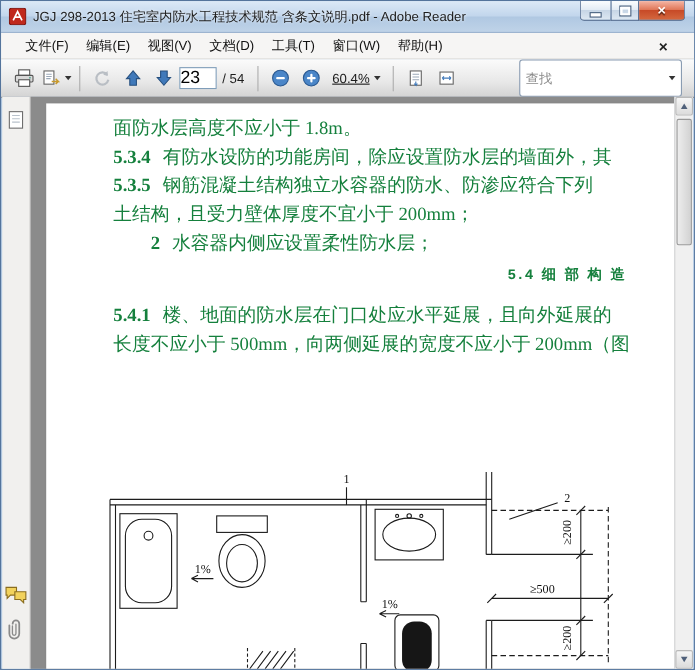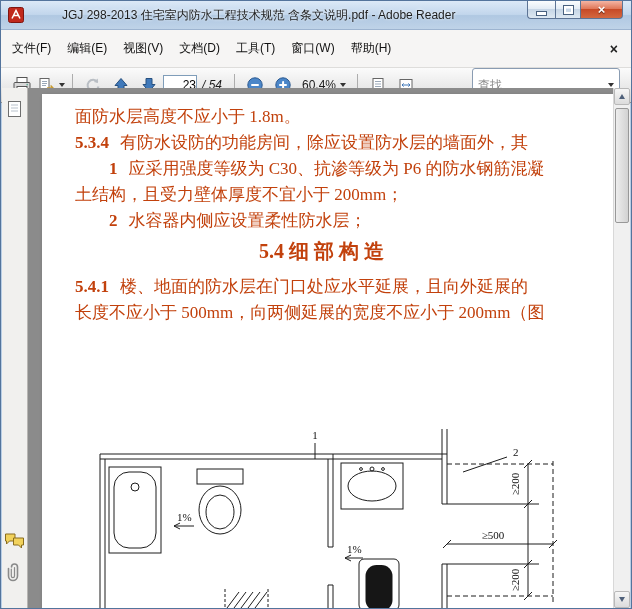--- a/index.html
+++ b/index.html
@@ -3,72 +3,72 @@
 <meta charset="utf-8">
 <style>
   * { box-sizing: border-box; margin: 0; padding: 0; }
   html,body { width:632px; height:609px; overflow:hidden; }
   body { font-family:"Liberation Sans","DejaVu Sans",sans-serif; font-size:12px; }
 
   .window { position:absolute; inset:0; border:1px solid #54749c; background:#b9cee5; }
 
   
   .titlebar { height:29px; background:linear-gradient(#dce9f7,#c2d6ec 48%,#b0c8e2 52%,#bfd3e8);
-    display:flex; align-items:center; padding:0 7px; border-bottom:1px solid #9db4d0; position:relative;gap:32px; }
+    display:flex; align-items:center; padding:0 7px; border-bottom:1px solid #9db4d0; position:relative; }
   .app-icon { width:16px; height:16px; flex:0 0 auto; }
   .titlebar .title { margin-left:6px; font-size:12px; color:#1d1d1d; white-space:nowrap; overflow:hidden; flex:1;
     text-shadow:0 0 3px rgba(255,255,255,.9); }
   .win-btns { position:absolute; top:0; right:8px; display:flex; height:18px; }
   .wbtn { border:1px solid #5d7495; border-top:none; display:flex; align-items:center; justify-content:center;
     background:linear-gradient(#fbfdfe,#e3ecf5 45%,#c7d6e6 50%,#dde8f2); }
   .wbtn.min { width:28px; border-radius:0 0 0 4px; border-right:none; }
   .wbtn.max { width:26px; }
   .wbtn.close { width:42px; border-radius:0 0 4px 0; border-left:none; color:#fff; font-size:13px; font-weight:bold;
     text-shadow:0 1px 1px rgba(0,0,0,.55);
     background:linear-gradient(#f4b5a4,#e0785a 45%,#c74a27 50%,#d4683f); }
   .g-min { width:9px; height:3px; background:#fff; box-shadow:0 0 0 1px #49617f; margin-top:7px; }
   .g-max { width:9px; height:8px; border:2px solid #fff; box-shadow:0 0 0 1px #49617f; background:transparent; }
 
   
-  .menubar { height:38px; background:#f6f5f4; border-bottom:1px solid #dedddb; display:flex; align-items:center; padding:0 3px; }
+  .menubar { height:24px; background:#f6f5f4; border-bottom:1px solid #dedddb; display:flex; align-items:center; padding:0 14px; }
   .menu-item { padding:4px 8px; color:#111; cursor:default; }
   .menu-close { margin-left:auto; font-weight:bold; font-size:14px; padding:0 10px; color:#222; }
 
   
   .toolbar { height:35px; background:linear-gradient(#fbfbfb,#e8e8e8 60%,#d3d3d3); border-bottom:1px solid #8e8e8e;
     display:flex; align-items:center; padding:0 7px; }
   .tb-btn { height:26px; min-width:26px; display:flex; align-items:center; justify-content:center; border-radius:3px; margin:0 1px; }
   .tb-sep { width:1px; height:23px; background:#adadad; margin:0 6px; flex:0 0 auto; }
   .caret { width:0; height:0; border-left:3.5px solid transparent; border-right:3.5px solid transparent; border-top:4px solid #333; margin-left:4px; }
-  .page-input { width:34px; height:20px; border:1px solid #7f9db9; background:#fff; font-size:12px; text-align:right;
+  .page-input { width:34px; height:20px; border:1px solid #7f9db9; background:#fff; font-size:16px; text-align:left;
     font-family:"Liberation Sans",sans-serif; }
-  .page-total { font-size:12px; color:#1c1c1c; margin:0 6px 0 5px; white-space:nowrap;font-style:italic; }
+  .page-total { font-size:12px; color:#1c1c1c; margin:0 6px 0 5px; white-space:nowrap; }
   .zoom-val { display:flex; align-items:center; font-size:12px; color:#1c1c1c; padding:3px 5px;text-decoration:underline; }
   .search-box { margin-left:auto; width:148px; height:21px; background:#fff; border:1px solid #8a9cb2; border-radius:3px;
     display:flex; align-items:center; padding:16px 5px; margin-right:4px; }
   .search-box input { border:none; outline:none; flex:1; width:100%; font-size:12px; color:#333; background:transparent;
     font-family:"Liberation Sans",sans-serif; }
   .search-box input::placeholder { color:#8a8a8a; opacity:1; }
 
   
   .content { position:absolute; top:87px; left:1px; right:1px; bottom:0; display:flex; }
 
   .sidebar { width:26px; background:#f1f0ee; border-right:1px solid #b7b5b2; display:flex; flex-direction:column;
     align-items:center; padding-top:10px; }
   .side-icon { width:22px; height:24px; display:flex; align-items:center; justify-content:center; margin-bottom:8px; }
   .side-bottom { margin-top:auto; display:flex; flex-direction:column; align-items:center; margin-bottom:16px; }
 
   .docarea { flex:1; background:#8b8b8b; position:relative; overflow:hidden; }
   .page { position:absolute; left:14px; top:6px; width:572px; height:760px; background:#fff;
     box-shadow:3px 3px 5px rgba(0,0,0,.45); }
-  .page-inner { padding:10px 46px 0 33px; font-family:"Liberation Serif","DejaVu Serif",serif; font-size:17px; color:#c2410c; }
+  .page-inner { padding:10px 46px 0 33px; font-family:"Liberation Serif","DejaVu Serif",serif; font-size:17px; color:#15803d;margin-left:28px; }
   .pg-line { height:26px; line-height:26px; white-space:nowrap; }
   .pg-line .num { font-weight:bold; margin-right:11px;text-align:center; }
   .l-item { padding-left:34px; }
-  .l-heading { font-weight:bold; text-align:center; margin:4px 0 10px; font-size:20px; }
+  .l-heading { font-weight:bold; text-align:right; margin:4px 0 10px; font-size:13px;font-family:Liberation Mono, monospace; }
 
   .fig { position:absolute; left:53px; top:335px; }
   .fig text { font-family:"Liberation Serif","DejaVu Serif",serif; font-size:11px; fill:#111; stroke:none; }
 
   .scrollbar { width:17px; background:#f0f0f0; border-left:1px solid #d8d8d8; position:relative; flex:0 0 auto; }
   .sb-btn { position:absolute; left:0; width:16px; height:17px; background:linear-gradient(#f6f6f6,#dcdcdc);
     border:1px solid #b9b9b9; border-radius:2px; display:flex; align-items:center; justify-content:center; }
   .sb-up { top:0; } .sb-down { bottom:0; }
   .tri-up { width:0; height:0; border-left:3.5px solid transparent; border-right:3.5px solid transparent; border-bottom:5px solid #4f607a; }
   .tri-down { width:0; height:0; border-left:3.5px solid transparent; border-right:3.5px solid transparent; border-top:5px solid #4f607a; }
@@ -209,21 +209,21 @@
             </svg>
         </div>
       </div>
     </div>
 
     <div class="docarea">
       <div class="page">
         <div class="page-inner">
           <div class="pg-line"><span>面防水层高度不应小于 1.8m。</span></div>
           <div class="pg-line"><span class="num">5.3.4</span><span>有防水设防的功能房间，除应设置防水层的墙面外，其</span></div>
-          <div class="pg-line l-item"><span class="num">1</span><span>应采用强度等级为 C30、抗渗等级为 P6 的防水钢筋混凝</span></div>
+          <div class="pg-line"><span class="num">5.3.5</span><span>钢筋混凝土结构独立水容器的防水、防渗应符合下列</span></div>
           <div class="pg-line"><span>土结构，且受力壁体厚度不宜小于 200mm；</span></div>
           <div class="pg-line l-item"><span class="num">2</span><span>水容器内侧应设置柔性防水层；</span></div>
           <div class="pg-line l-heading"><span>5.4  细 部 构 造</span></div>
           <div class="pg-line"><span class="num">5.4.1</span><span>楼、地面的防水层在门口处应水平延展，且向外延展的</span></div>
           <div class="pg-line"><span>长度不应小于 500mm，向两侧延展的宽度不应小于 200mm（图</span></div>
         </div>
 
         <svg class="fig" width="480" height="181" viewBox="0 0 480 181">
 
           <g stroke="#1c1c1c" fill="none" stroke-width="1">

